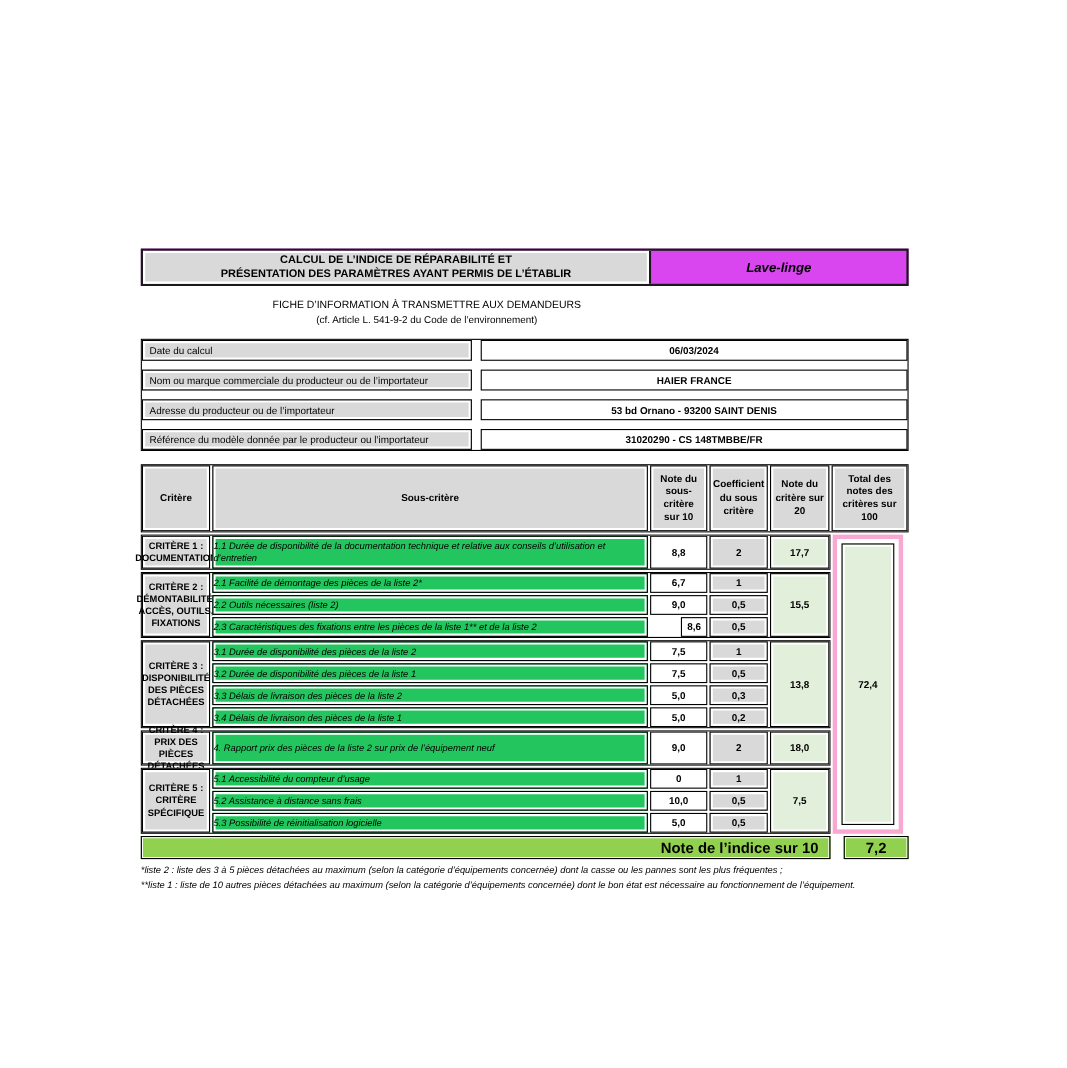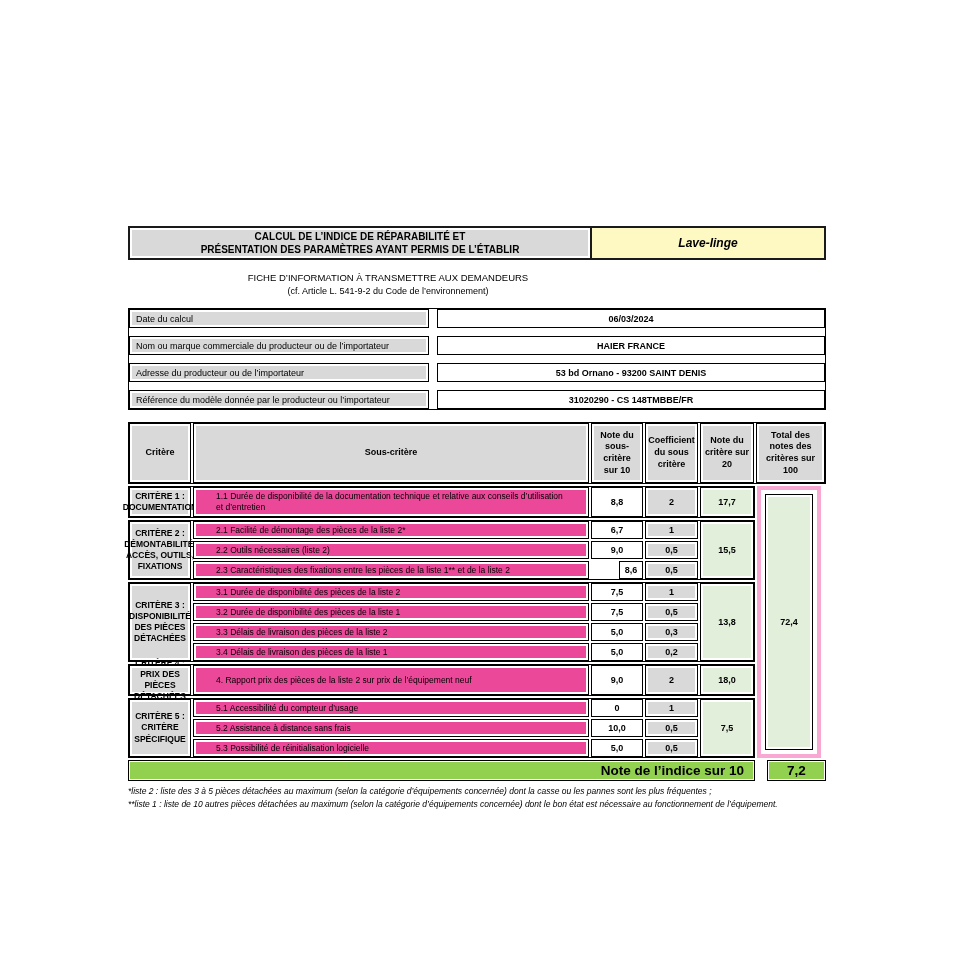--- a/index.html
+++ b/index.html
@@ -7,21 +7,21 @@
     width: 970px; height: 971px;
     background: #ffffff;
     font-family: "Liberation Sans", sans-serif;
     color: #000;
     overflow: hidden;
     position: relative;
   }
   .content { position: absolute; left: 128px; top: 226px; width: 698px; }
 
   
-  .top-header { display: flex; border: 2px solid #1a1a1a; height: 30px; background: #fef9c3; }
+  .top-header { display: flex; border: 2px solid #1a1a1a; height: 30px; background: #d946ef; }
   .th-left {
     width: 460px; border-right: 2px solid #1a1a1a;
     background: #d9d9d9; box-shadow: inset 0 0 0 2px #fff;
     display: flex; flex-direction: column; justify-content: center;
     text-align: center; font-weight: bold; font-size: 10px; line-height: 1.35;
   }
   .th-right { flex: 1; display: flex; align-items: center; justify-content: center;
     font-style: italic; font-weight: bold; font-size: 12px; }
 
   
@@ -51,22 +51,22 @@
     font-weight: bold; font-size: 9px; line-height: 1.3; padding: 0 3px;
   }
   .mt-body { display: flex; gap: 2px; margin-top: 2px; align-items: stretch; }
   .groups { width: 627px; display: flex; flex-direction: column; gap: 2px; }
   .group { border: 1px solid #000; display: grid;
     grid-template-columns: 62px 396px 52px 53px 1fr; gap: 2px; background: #fff; box-sizing: border-box; }
   .cell { border: 1px solid #000; box-sizing: border-box; display: flex; align-items: center; }
   .c-crit { grid-column: 1; grid-row: 1 / -1; background: #d9d9d9; box-shadow: inset 0 0 0 2px #fff;
     justify-content: center; text-align: center; font-weight: bold; font-size: 8.5px;
     line-height: 1.3; padding: 2px 3px; }
-  .c-sub { background: #ec4899; box-shadow: inset 0 0 0 2px #fff;
-    padding: 1px 22px; font-size: 8.5px; line-height: 1.25; }
+  .c-sub { background: #22c55e; box-shadow: inset 0 0 0 2px #fff;
+    padding: 1px 0; font-size: 8.5px; line-height: 1.25; font-style: italic; }
   .c-note { background: #fff; justify-content: center; font-weight: bold; font-size: 9px; }
   .c-coef { background: #d9d9d9; box-shadow: inset 0 0 0 2px #fff;
     justify-content: center; font-weight: bold; font-size: 9px; }
   .c-note20 { grid-column: 5; grid-row: 1 / -1; background: #e2efda; box-shadow: inset 0 0 0 2px #fff;
     justify-content: center; font-weight: bold; font-size: 9px; }
   .total-col { width: 64px; border: 4px solid #f9a8d4; box-sizing: border-box; padding: 4px; display: flex; }
   .total-inner { flex: 1; border: 1px solid #000; background: #e2efda; box-shadow: inset 0 0 0 2px #fff;
     display: flex; align-items: center; justify-content: center; font-weight: bold; font-size: 9px; }
 
   

